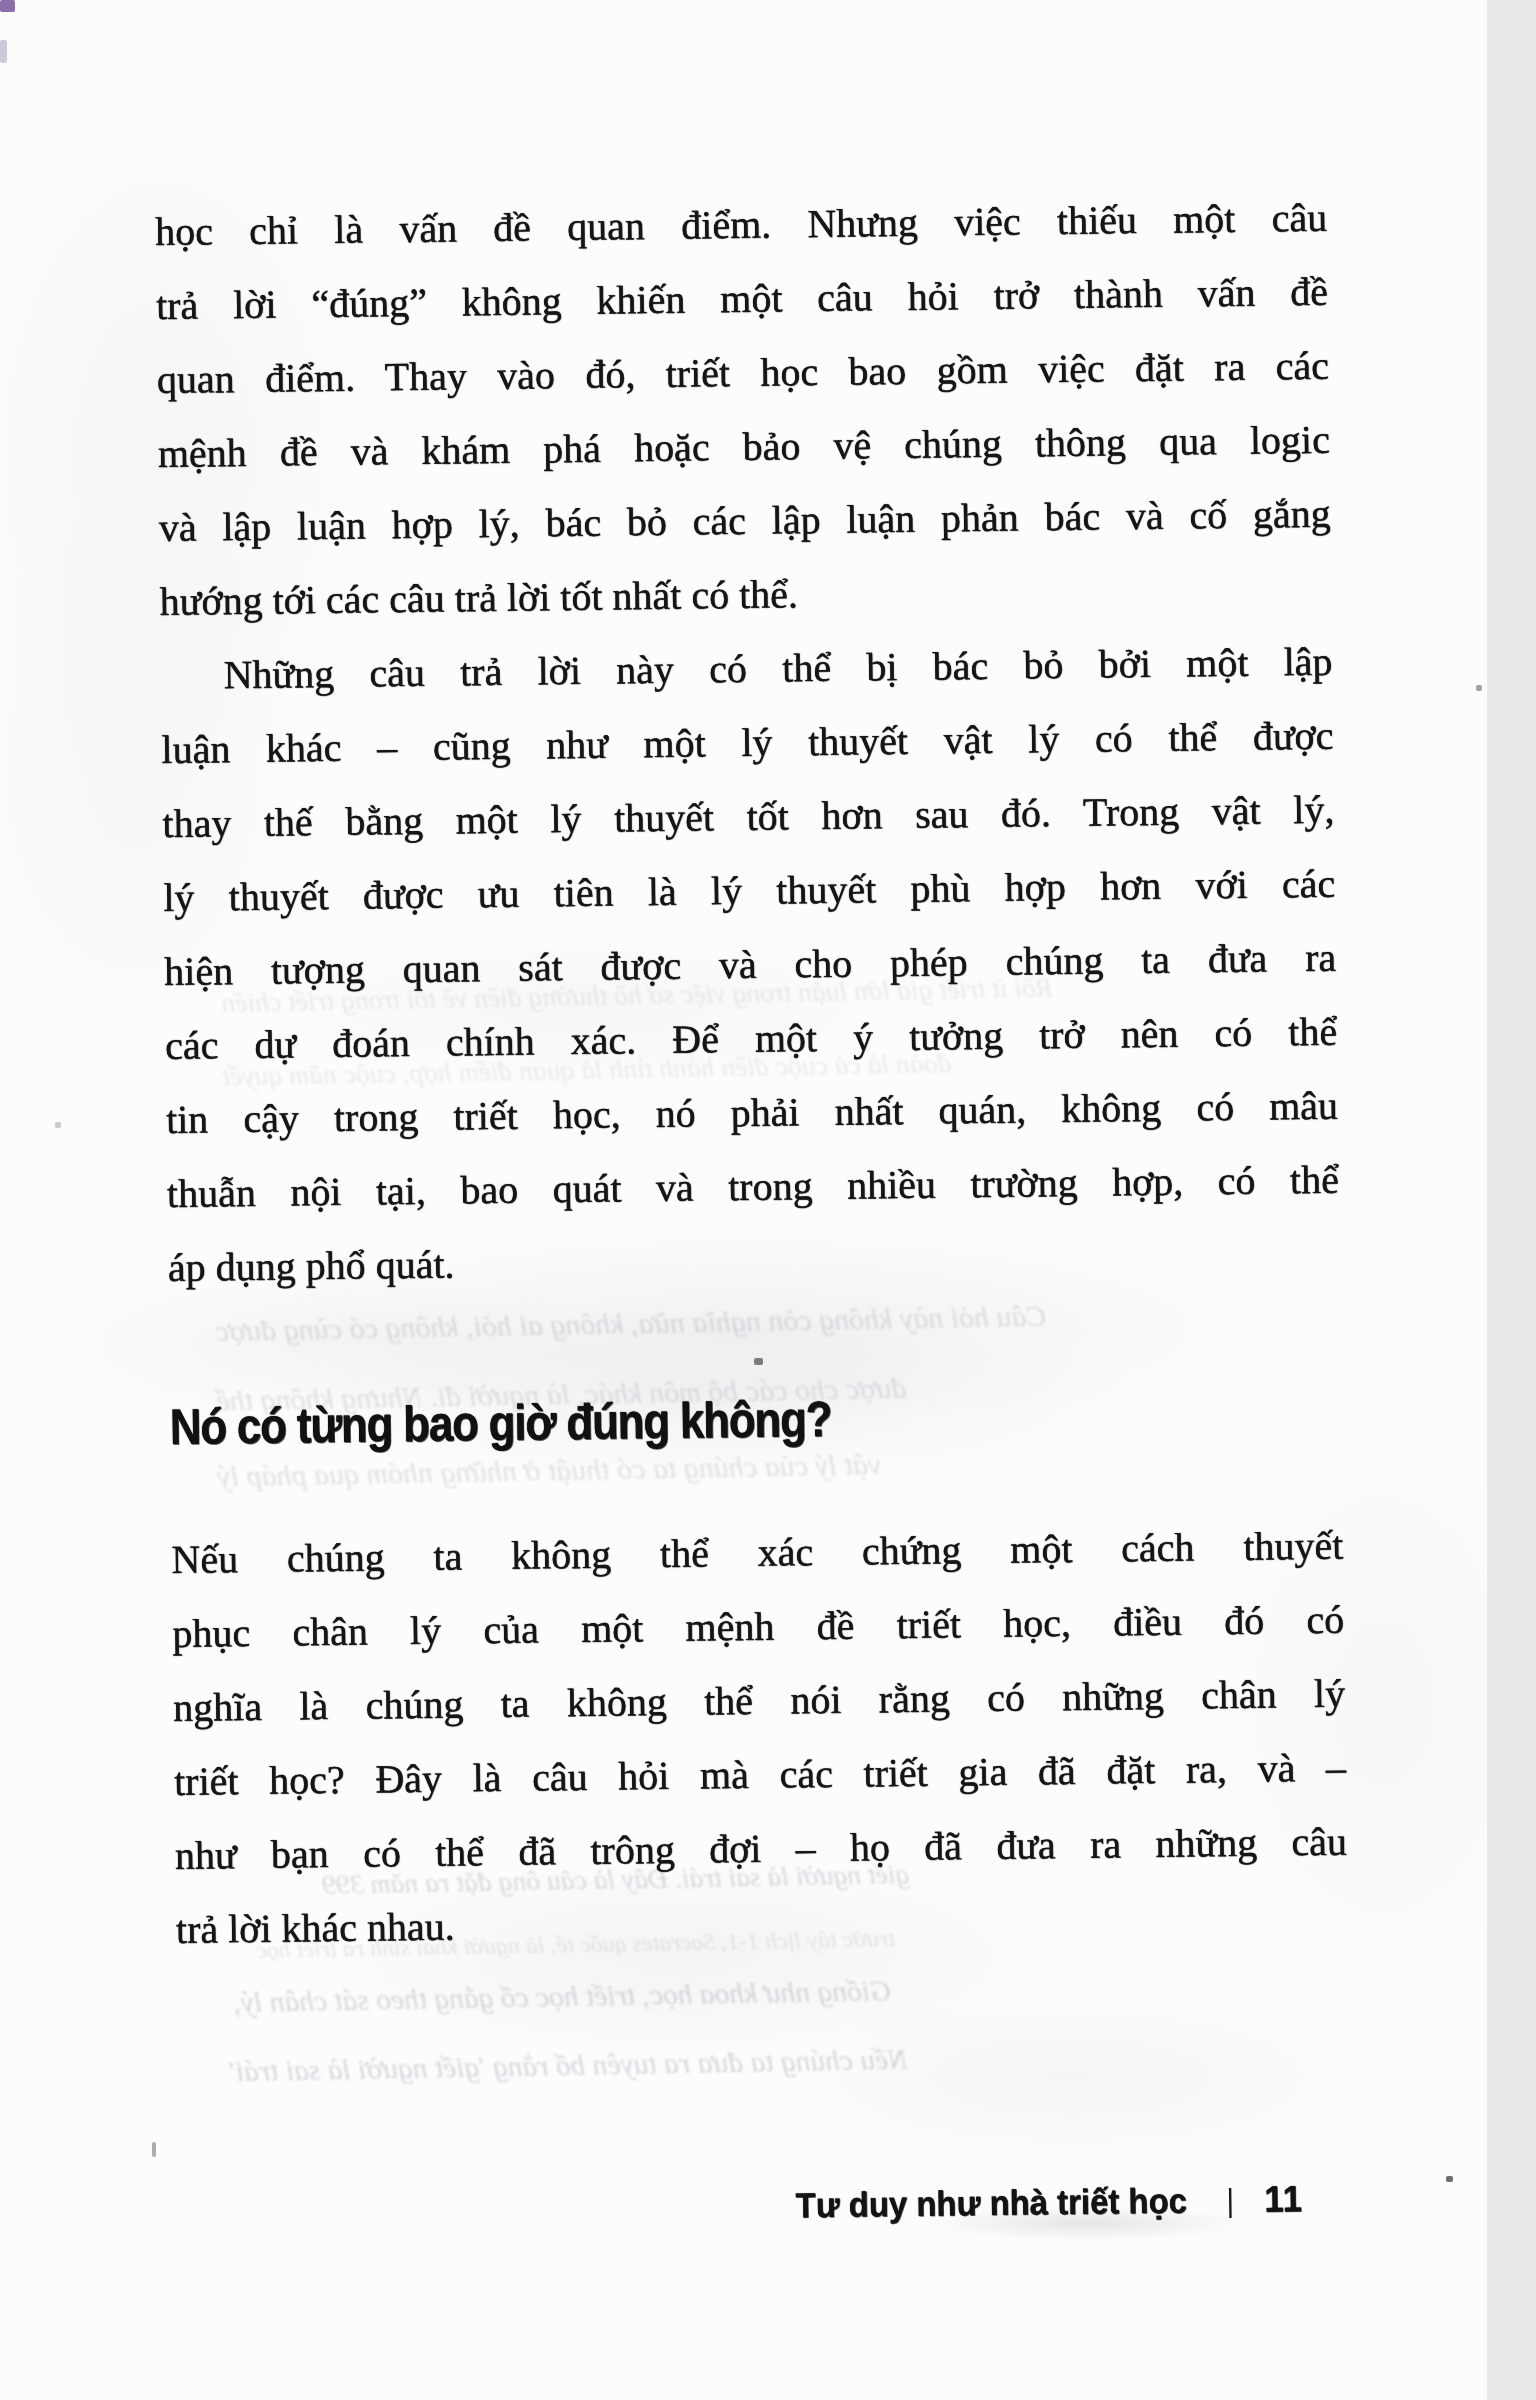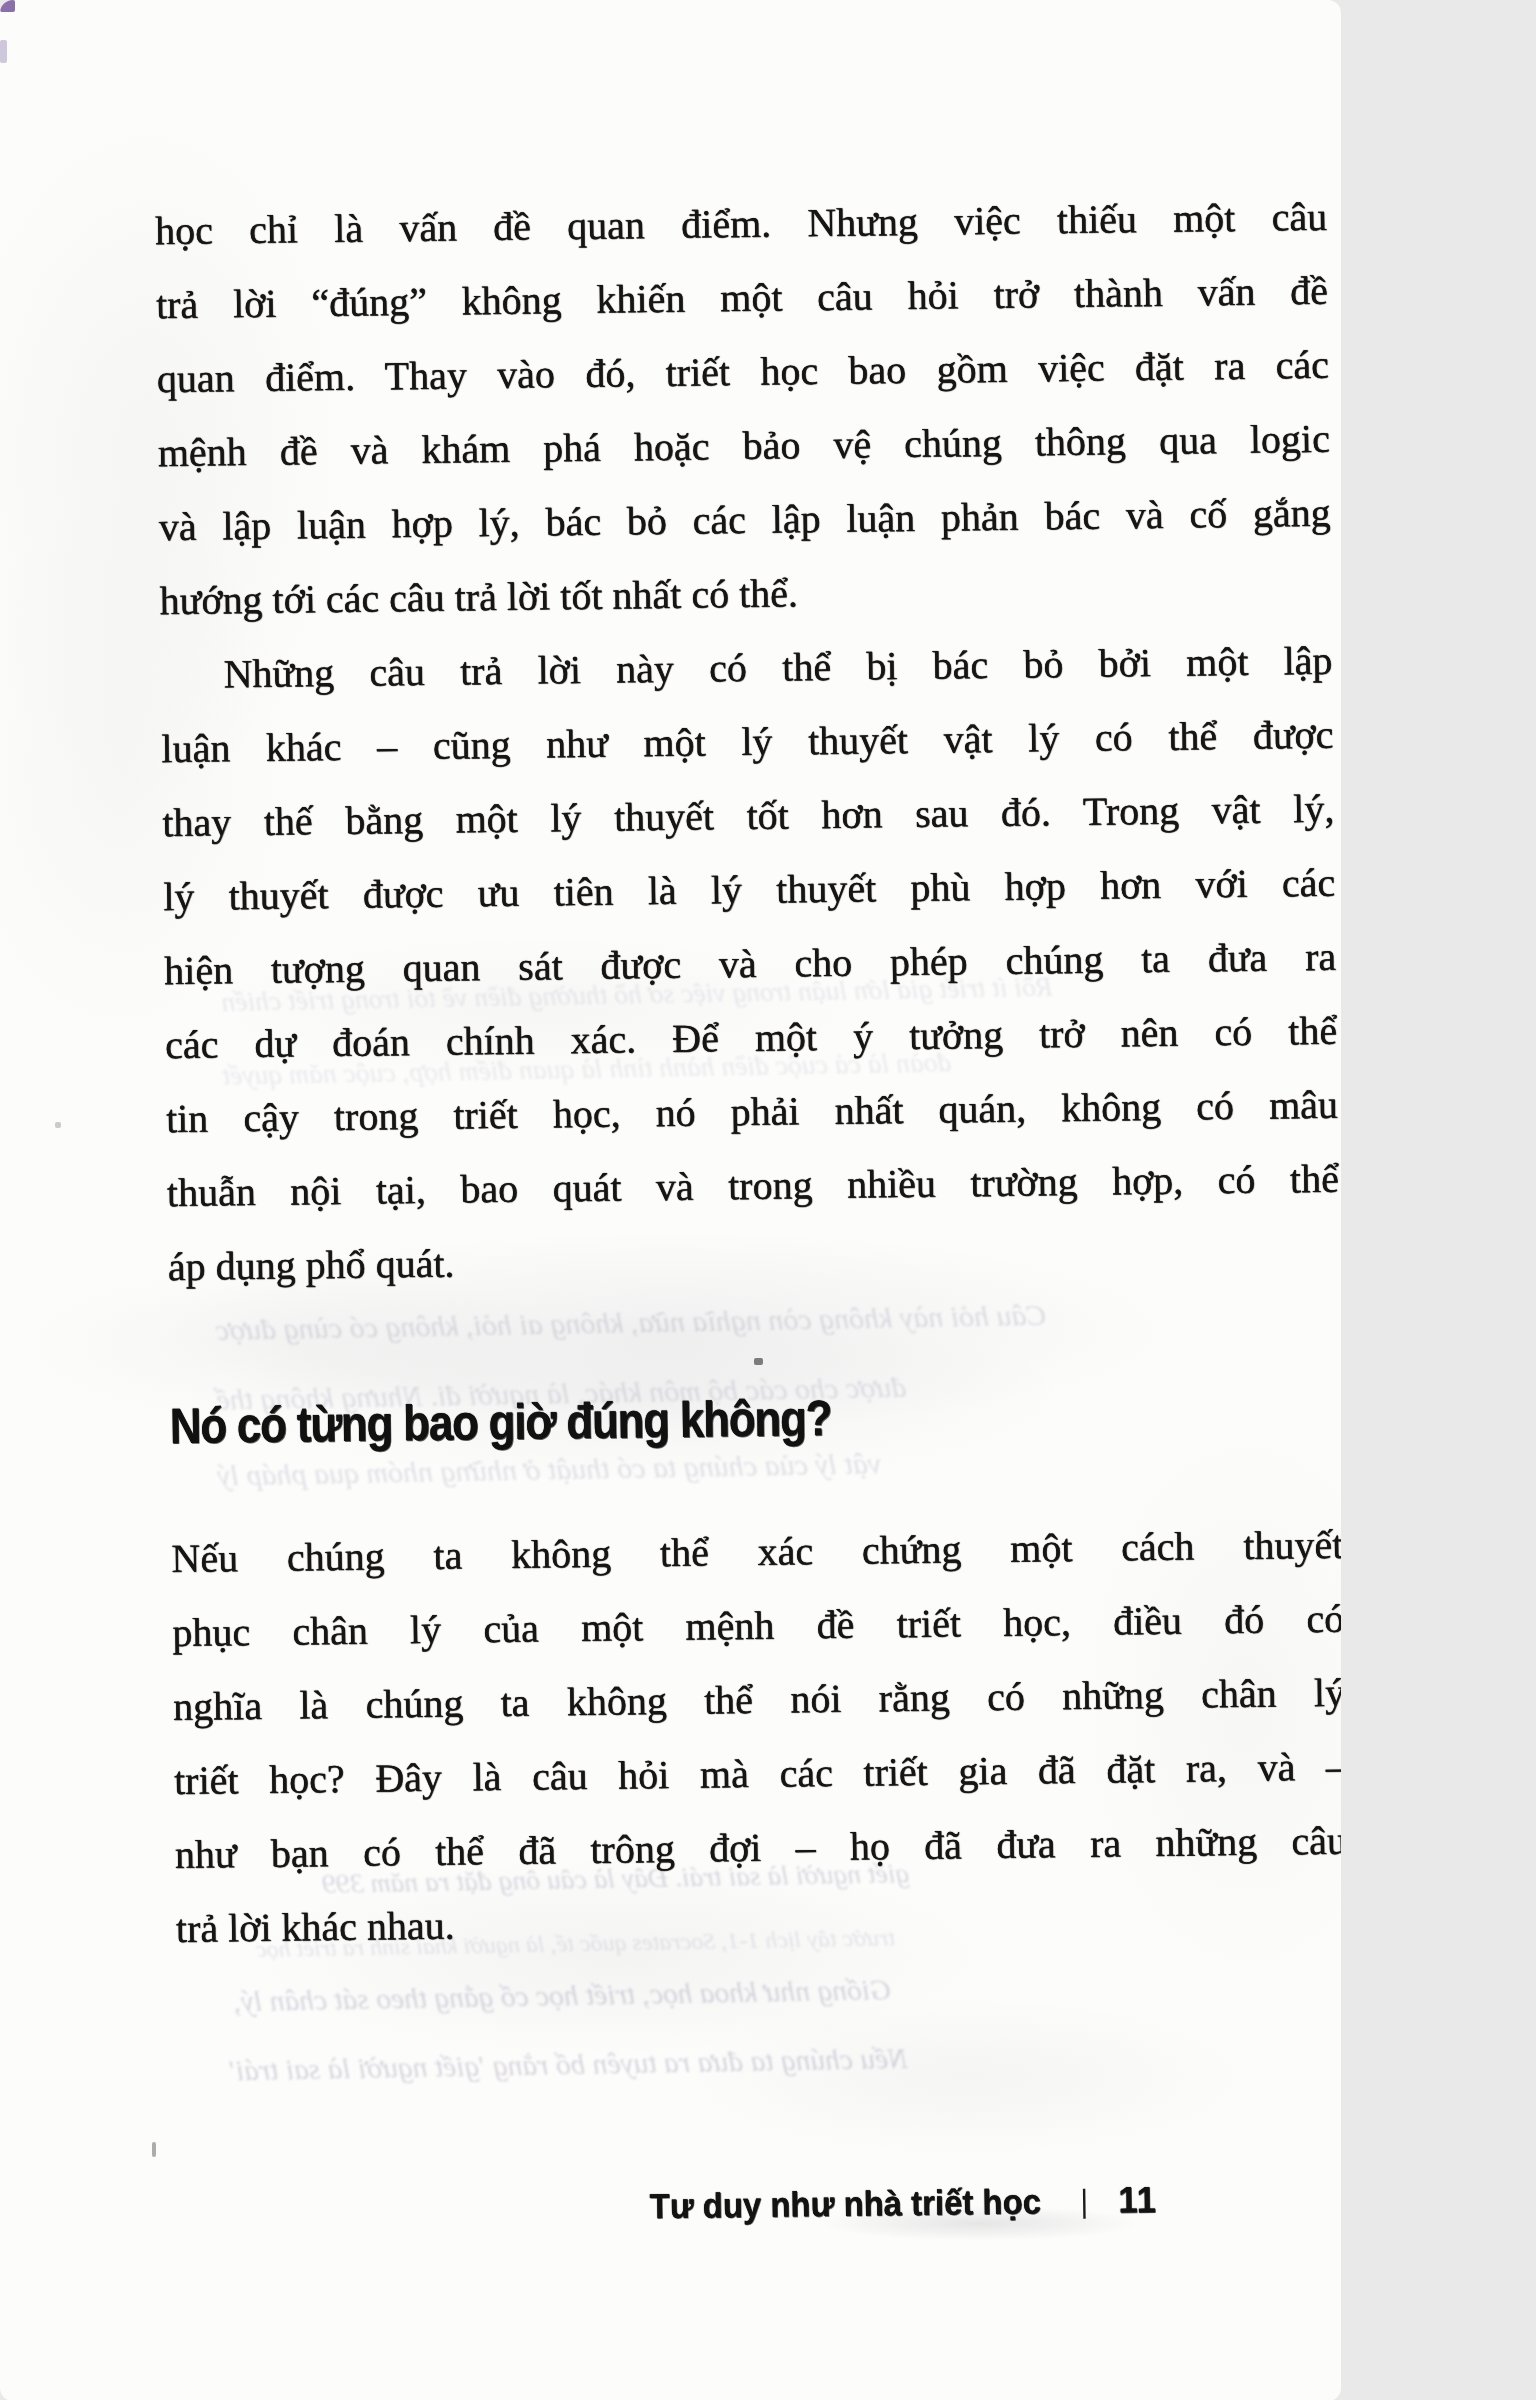--- a/index.html
+++ b/index.html
@@ -1,33 +1,32 @@
 <!DOCTYPE html>
 <html style="font-size:15px"><head>
 <meta charset="utf-8">
 <style>
   html,body{margin:0;padding:0;background:#e9e9e9;}
   .page{
     position:relative;
-    width:1341px;height:2401px;
+    width:1487px;height:2401px;
     overflow:hidden;
     font-family:"Liberation Serif","DejaVu Serif",serif;
     background:
       radial-gradient(399px 114px at 22% 56%, rgba(110,110,118,.05), transparent 70%),
       radial-gradient(723px 143px at 50% 55.4%, rgba(108,108,118,.08), transparent 70%),
       radial-gradient(609px 124px at 48% 58.2%, rgba(108,108,118,.06), transparent 70%),
       radial-gradient(285px 495px at 11% 19%, rgba(120,120,128,.05), transparent 70%),
       radial-gradient(247px 399px at 9% 32%, rgba(120,120,128,.04), transparent 70%),
       radial-gradient(533px 143px at 46% 81.5%, rgba(110,110,118,.06), transparent 70%),
       radial-gradient(409px 114px at 72% 86.5%, rgba(110,110,118,.05), transparent 70%),
       radial-gradient(228px 25px at 73% 92.6%, rgba(100,100,108,.15), transparent 70%),
       radial-gradient(247px 409px at 93% 71%, rgba(120,120,128,.04), transparent 70%),
       radial-gradient(476px 105px at 40% 42%, rgba(112,112,120,.04), transparent 70%),
       #fcfcfb;
-    border-radius: 13px;
   }
   .tilt{position:absolute;inset:0;transform:rotate(-0.7deg);transform-origin:50% 50%;}
   .textblock{
     position:absolute;left:167px;width:1172px;color:#171513;z-index:2;
   }
   .block-a{top:188px;}
   .block-b{top:1516px;}
   .line{
     height:74px;line-height:74px;font-size:40px;
     text-align:justify;text-align-last:justify;

